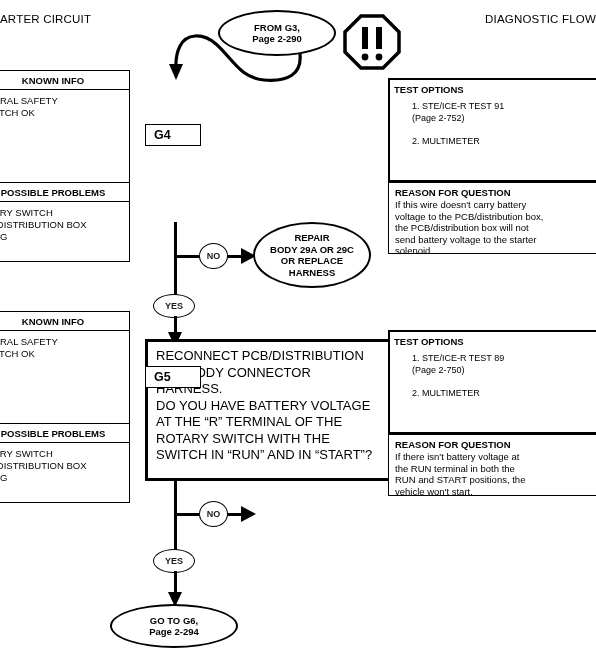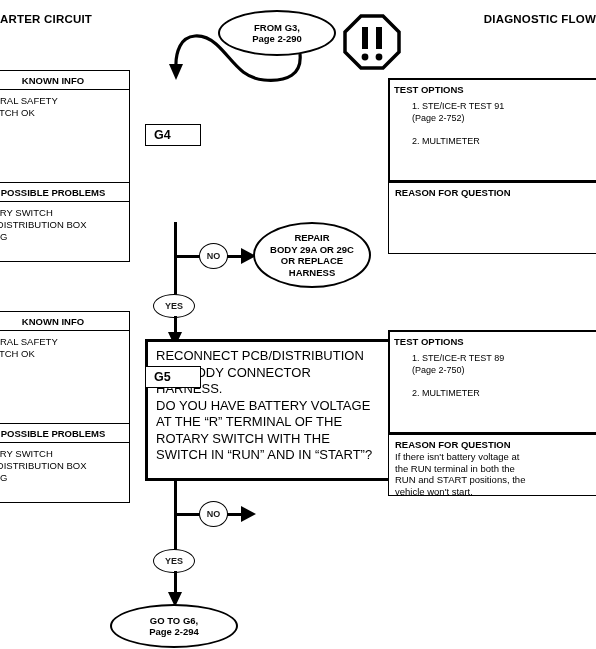--- a/index.html
+++ b/index.html
@@ -15,21 +15,21 @@
     position: relative;
     width: 596px;
     height: 649px;
     overflow: hidden;
     background: #ffffff;
   }
   .abs { position: absolute; }
 
   
   .hdr {
-    font-weight: bold;
+    font-weight: normal;
     font-size: 11.5px;
     letter-spacing: 0.2px;
     white-space: nowrap;
   }
 
   
   .info-panel {
     border: 1px solid #000;
     box-sizing: border-box;
     background: #fff;
@@ -194,20 +194,25 @@
   <div class="abs test-panel" style="left:388px; top:78px; width:214px; height:104px;">
     <div class="test-title">TEST OPTIONS</div>
     <div class="test-list">1. STE/ICE-R TEST 91
     (Page 2-752)
 
 2. MULTIMETER</div>
   </div>
 
   <div class="abs reason-panel" style="left:388px; top:182px; width:214px; height:72px;">
     <div class="reason-title">REASON FOR QUESTION</div>
+    <div class="reason-body">If this wire doesn't carry battery
+voltage to the PCB/distribution box,
+the PCB/distribution box will not
+send battery voltage to the starter
+solenoid.</div>
   </div>
 
   <div class="abs vline" style="left:174px; top:222px; height:84px;"></div>
   <div class="abs hline" style="left:174px; top:255px; width:27px;"></div>
   <div class="abs oval-small" style="left:199px; top:243px; width:29px; height:26px;">NO</div>
   <div class="abs hline" style="left:227px; top:255px; width:18px;"></div>
   <div class="abs" style="left:241px; top:247px;">
     <svg width="16" height="18">
         <polygon points="0,1 0,17 15,9" fill="#000"></polygon>
       </svg>

